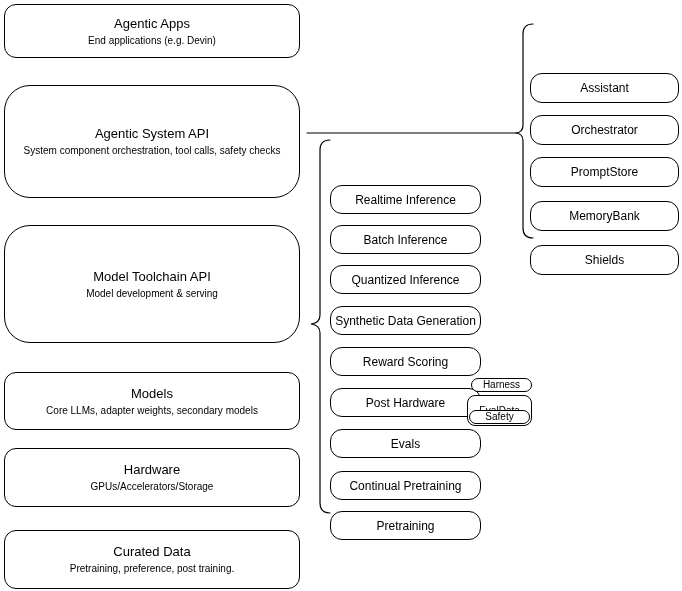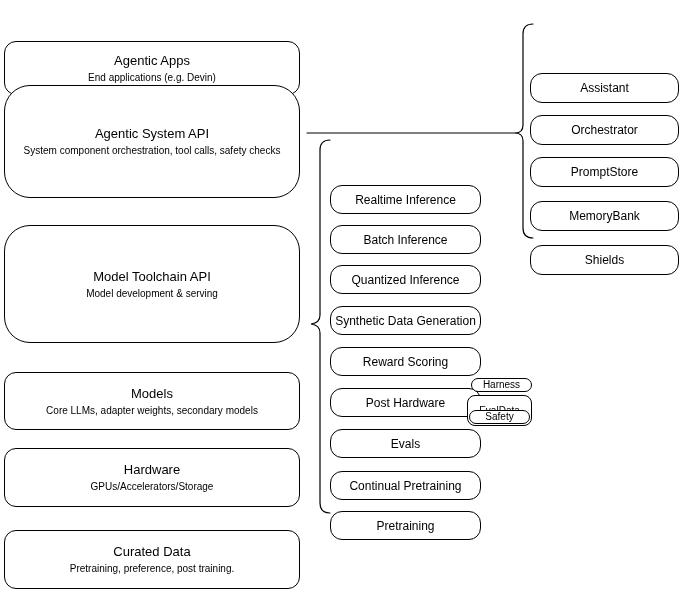--- a/index.html
+++ b/index.html
@@ -56,21 +56,21 @@
 <body>
 
 <div class="canvas">
 
   <svg class="overlay" viewBox="0 0 682 591" xmlns="http://www.w3.org/2000/svg">
     <path d="M307,133 L515,133" fill="none" stroke="#000000" stroke-width="1.2" stroke-linecap="round"></path>
     <path d="M330,140 Q320,140 320,150 L320,315 Q320,323 311,324 Q320,325 320,333 L320,503 Q320,513 330,513" fill="none" stroke="#000000" stroke-width="1.2" stroke-linecap="round"></path>
     <path d="M533,24 Q523,24 523,34 L523,125 Q523,133 515,133 Q523,133 523,141 L523,228 Q523,238 533,238" fill="none" stroke="#000000" stroke-width="1.2" stroke-linecap="round"></path>
   </svg>
 
-  <div class="node stack-node r12" style="left:4px; top:4px; width:296px; height:54px;margin-top:37px;">
+  <div class="node stack-node r12" style="left:4px; top:4px; width:296px; height:54px;">
     <div class="title">Agentic Apps</div>
     <div class="subtitle">End applications (e.g. Devin)</div>
   </div>
 
   <div class="node stack-node r26" style="left:4px; top:85px; width:296px; height:113px;">
     <div class="title">Agentic System API</div>
     <div class="subtitle">System component orchestration, tool calls, safety checks</div>
   </div>
 
   <div class="node stack-node r26" style="left:4px; top:225px; width:296px; height:118px;">

